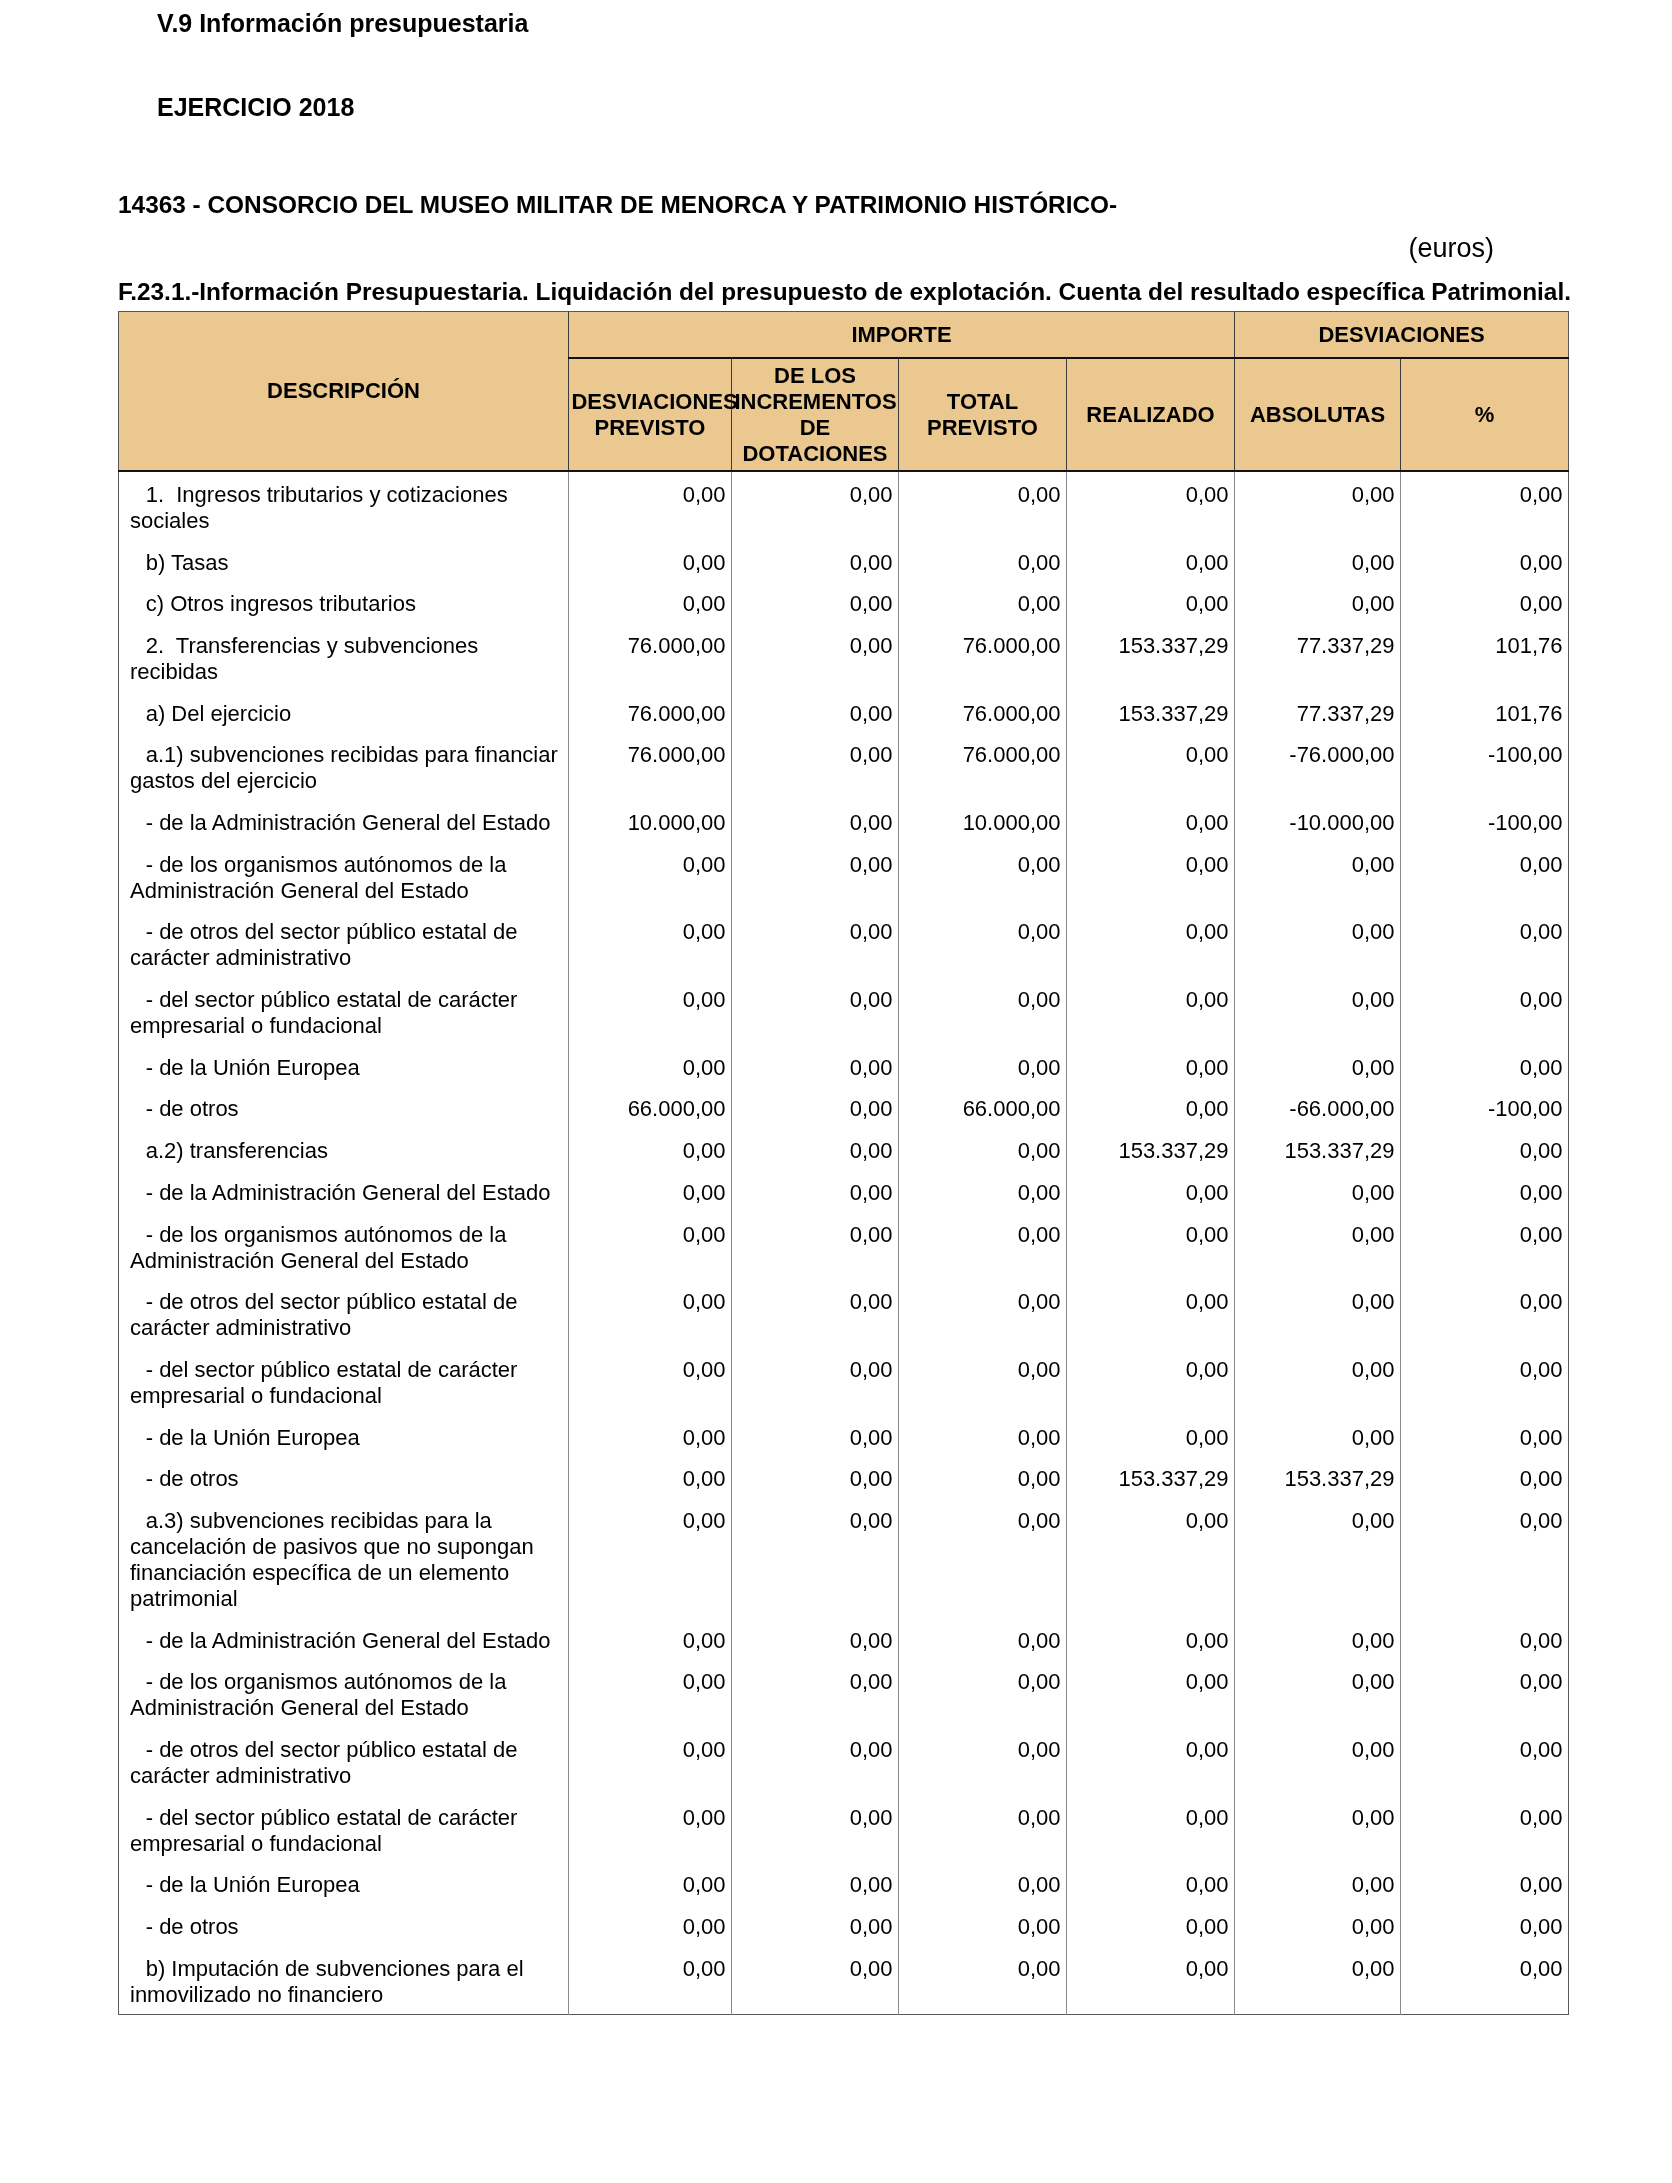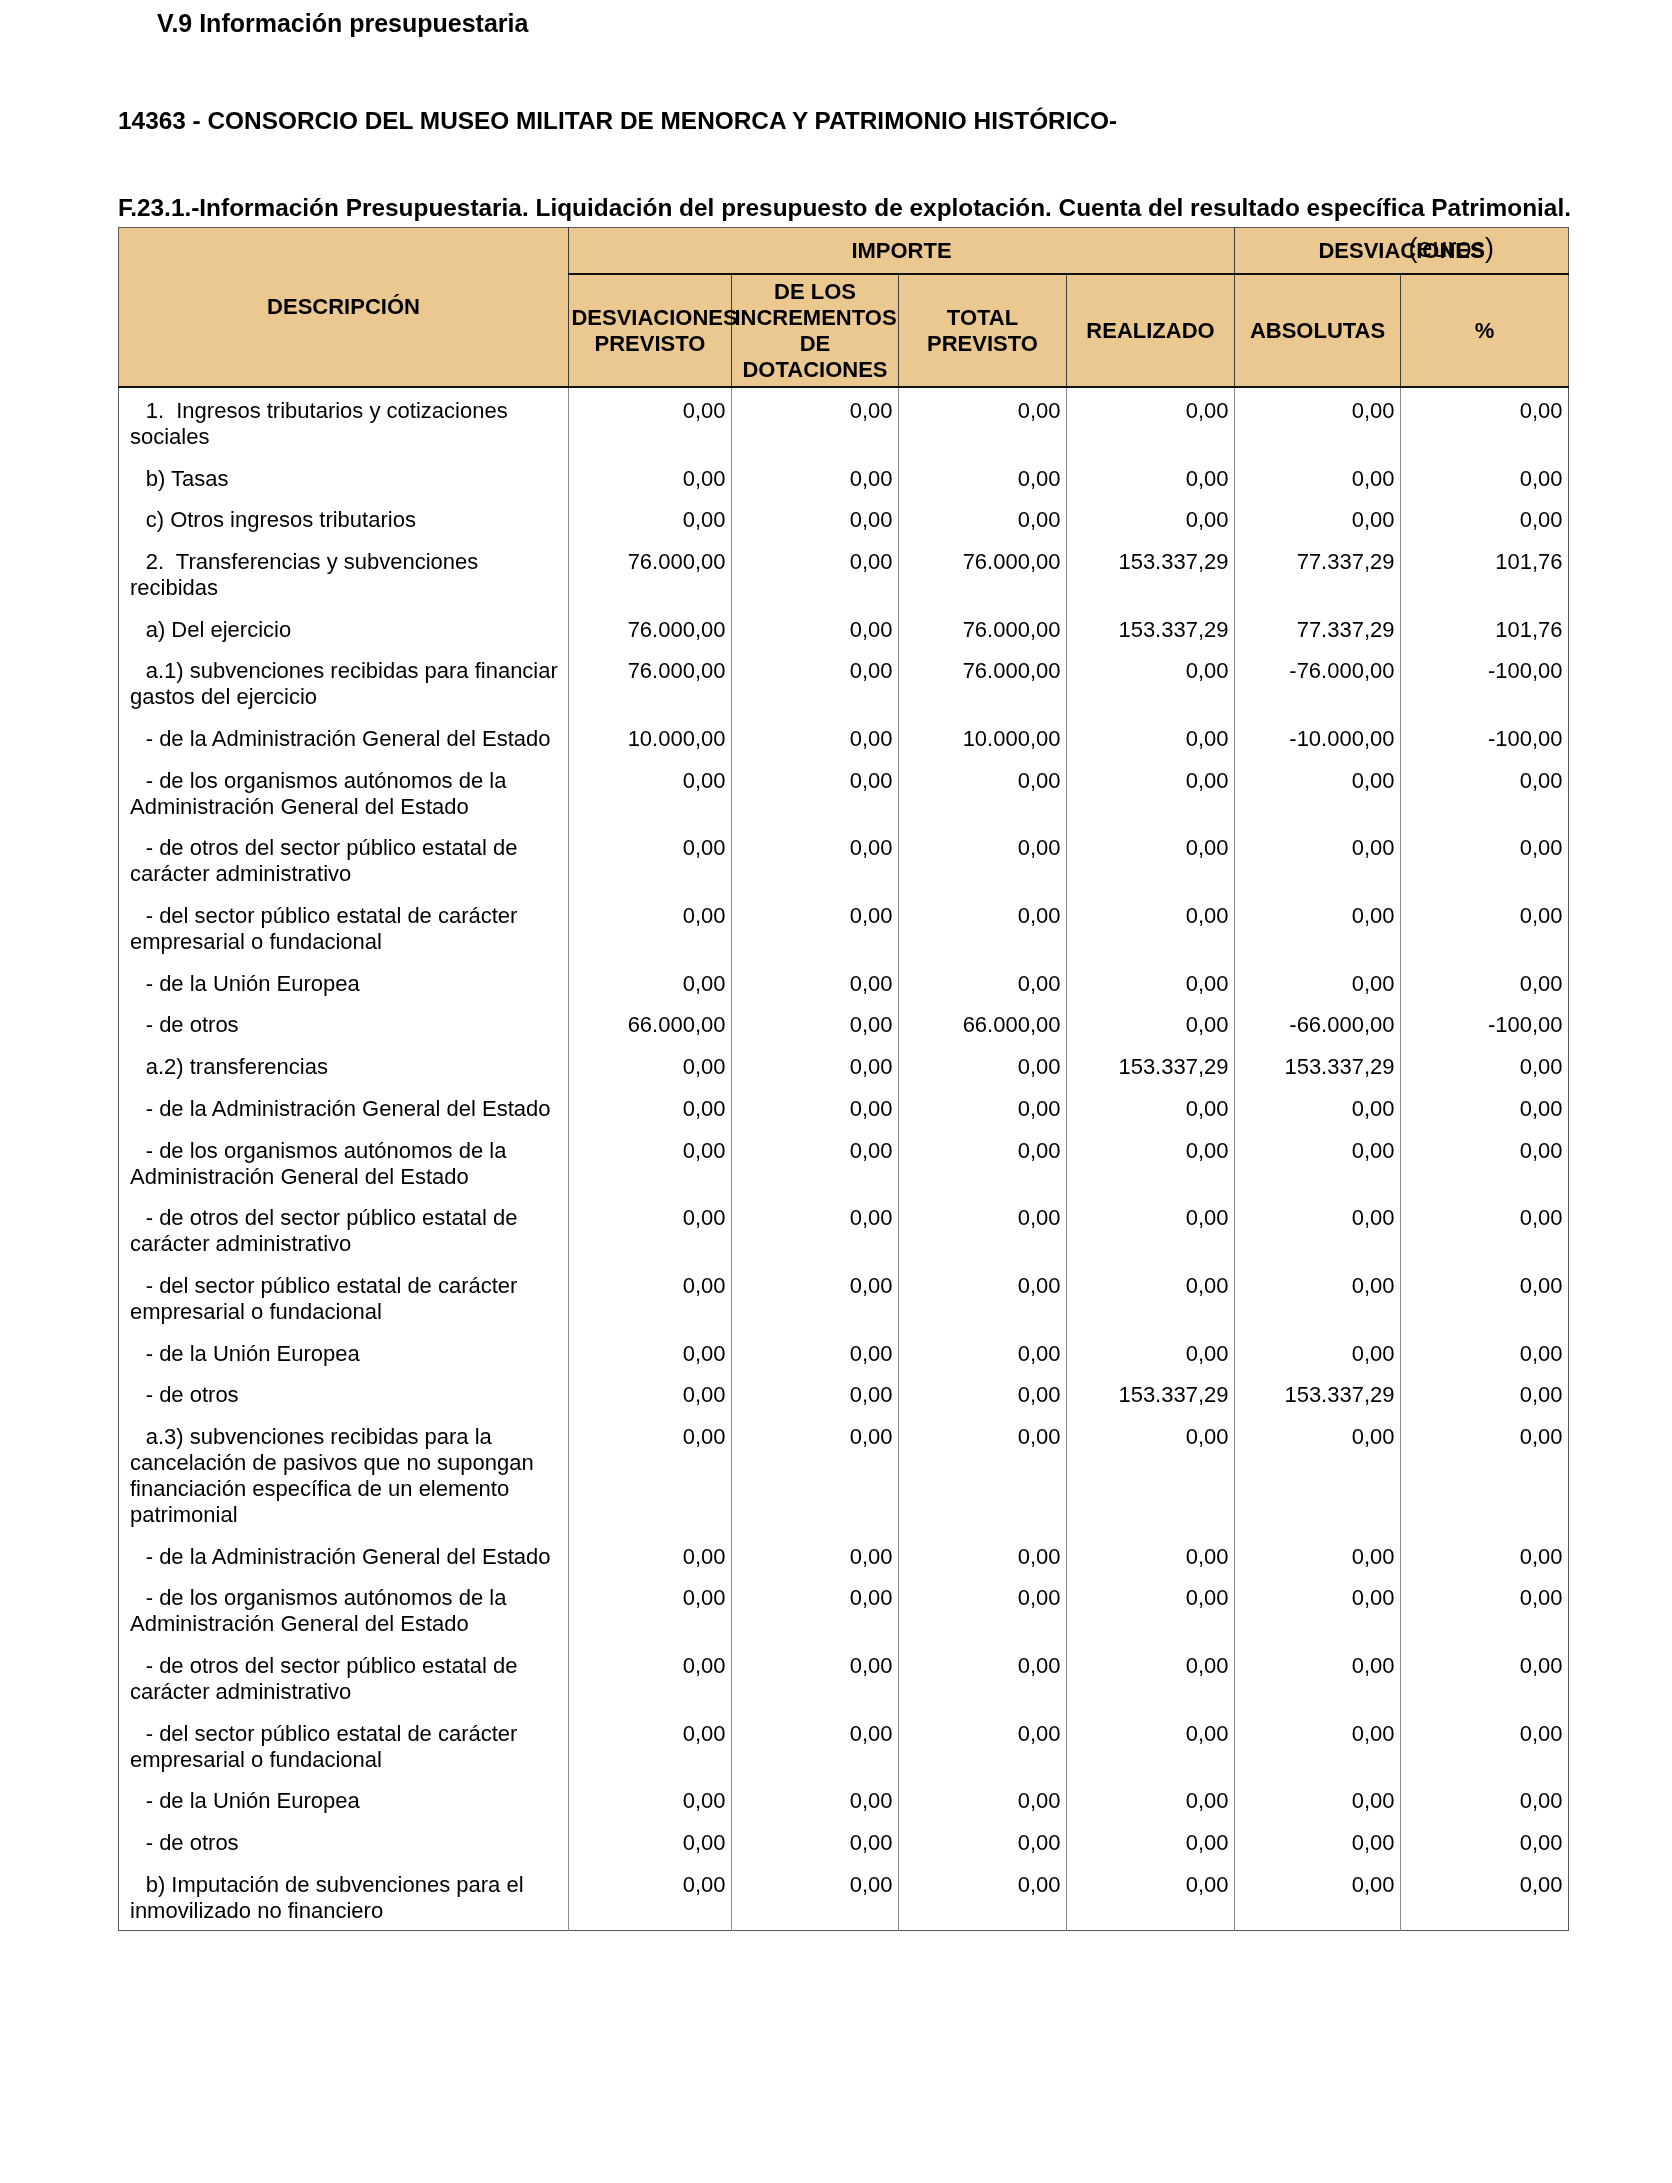--- a/index.html
+++ b/index.html
@@ -100,20 +100,21 @@
   tbody td.num {
     text-align: right;
     padding-right: 5.5px;
   }
 </style>
 </head>
 <body>
 
 <div class="center-titles">
   <h1 class="doc-title">V.9 Información presupuestaria</h1>
+  <h2 class="exercise-title">EJERCICIO 2018</h2>
 </div>
 
 <div class="entity-row">
   <div class="entity-line">14363 - CONSORCIO DEL MUSEO MILITAR DE MENORCA Y PATRIMONIO HISTÓRICO-</div>
 </div>
 <span class="euros-note">(euros)</span>
 
 <h3 class="section-heading">F.23.1.-Información Presupuestaria. Liquidación del presupuesto de explotación. Cuenta del resultado específica Patrimonial.</h3>
 
 <table class="budget">

